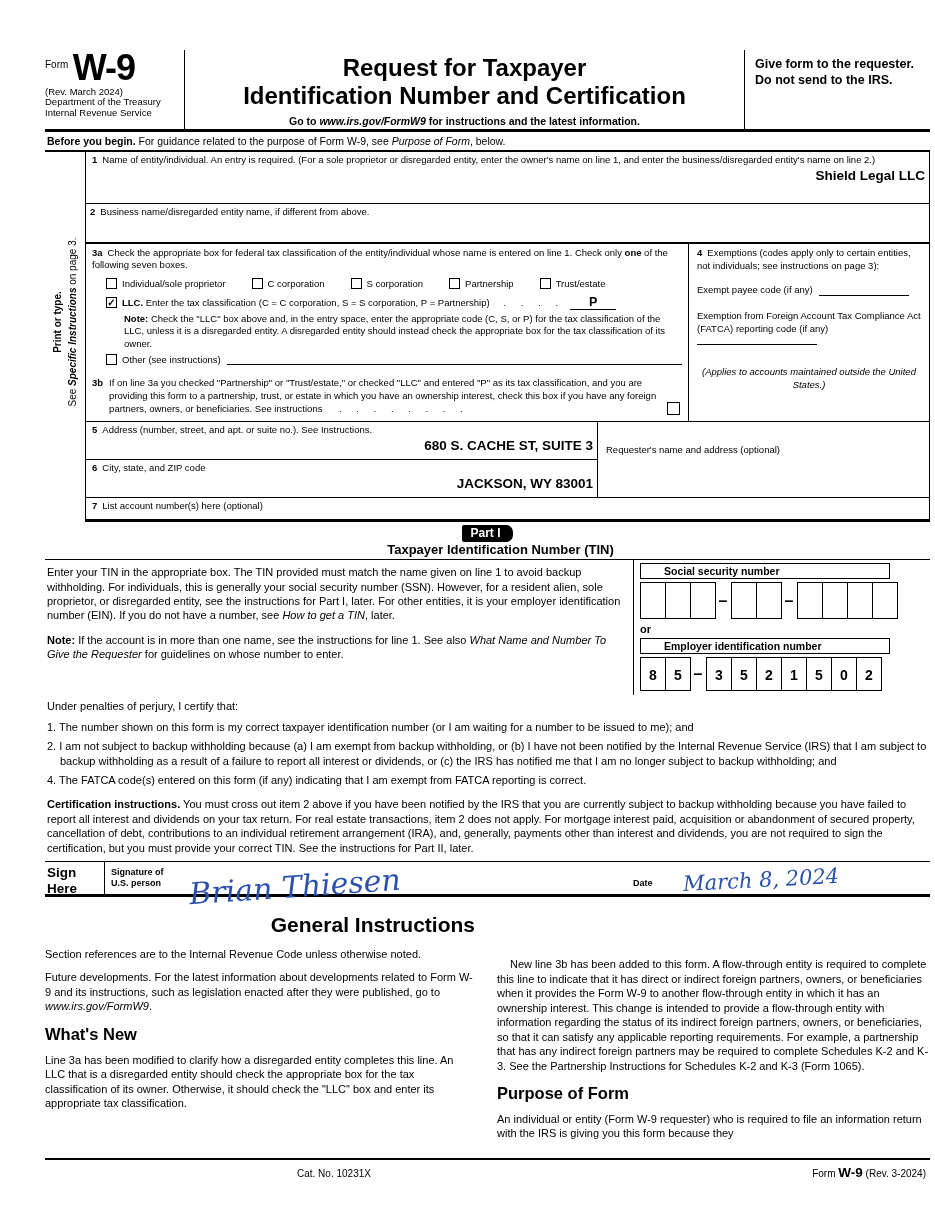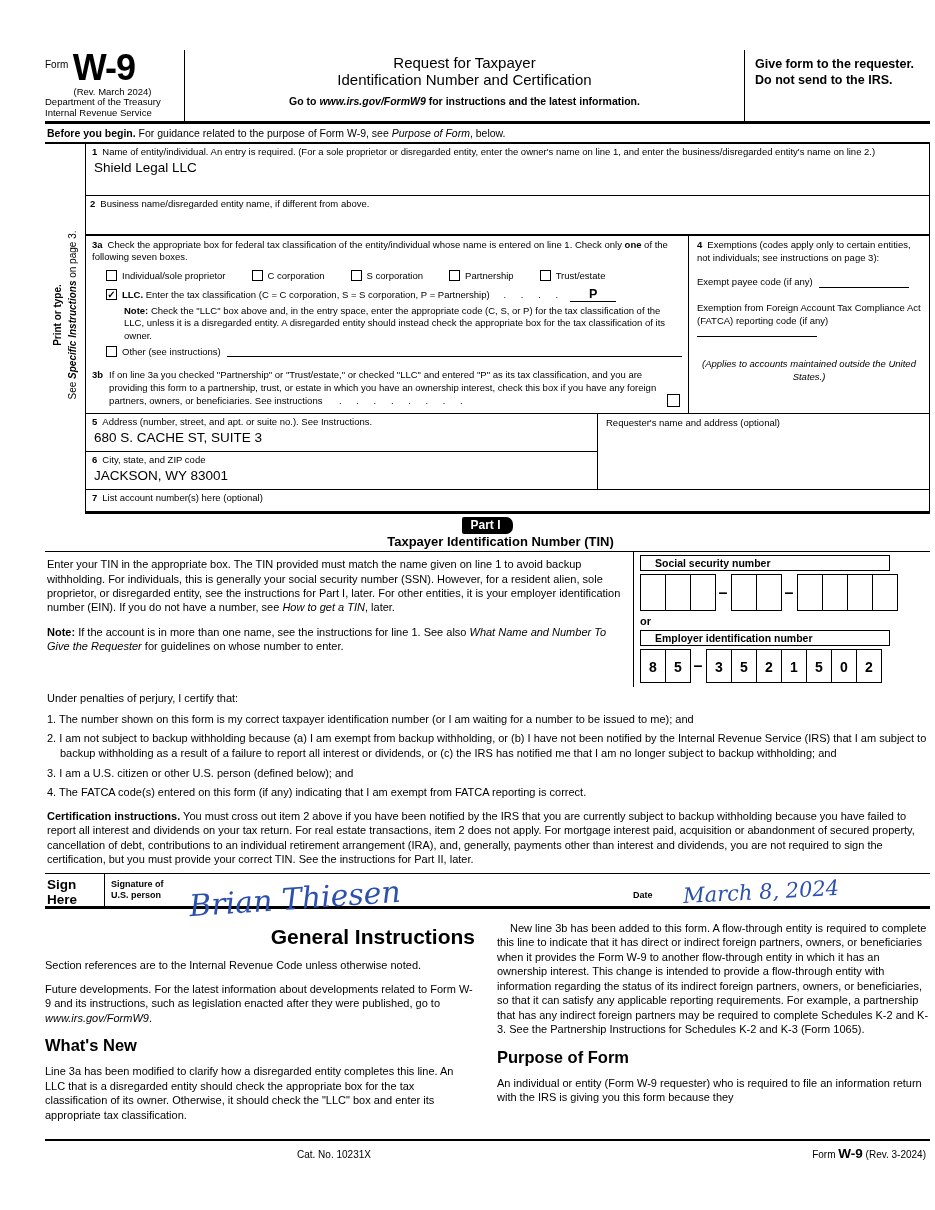--- a/index.html
+++ b/index.html
@@ -9,43 +9,43 @@
     position: relative; width: 935px; height: 1210px; background:#fff;
     margin: 0 auto; overflow: hidden; padding: 50px 5px 0 45px;
   }
   .content { width: 885px; }
 
   
   .hdr { display:grid; grid-template-columns: 140px 1fr 185px; border-bottom: 3px solid #000; }
   .hdr-left { border-right: 1.5px solid #000; padding: 2px 4px 2px 0; }
   .form-word { font-size: 10px; vertical-align: 12px; }
   .form-number-big { font-size: 36px; font-weight: bold; letter-spacing: -1px; line-height: 0.9; }
-  .hdr-rev { font-size: 9.5px; margin-top: 2px; text-align: center; }
+  .hdr-rev { font-size: 9.5px; margin-top: 2px; }
   .hdr-dept { font-size: 9.5px; line-height: 1.15; }
   .hdr-mid { text-align: center; border-right: 1.5px solid #000; padding: 4px 8px 2px 8px; }
-  .hdr-title { font-size: 15px; font-weight: normal; line-height: 1.15; }
+  .hdr-title { font-size: 24px; font-weight: bold; line-height: 1.15; }
   .hdr-goto { font-size: 10.5px; font-weight: bold; margin-top: 6px; }
   .hdr-goto .it { font-style: italic; }
   .hdr-right { padding: 6px 2px 2px 10px; font-size: 12.5px; font-weight: bold; line-height: 1.3; }
 
   
   .before { font-size: 10.5px; padding: 3px 2px; border-bottom: 2px solid #000; }
   .before b { font-weight: bold; }
   .before .it { font-style: italic; }
 
   
   .formbody { display: flex; }
   .v-strip { width: 40px; position: relative; flex: 0 0 40px; }
   .v-text { position: absolute; top: 46%; left: 50%; transform: translate(-50%,-50%) rotate(-90deg); white-space: nowrap; text-align: center; font-size: 10px; line-height: 1.5; }
   .v-text .l1 { font-weight: bold; }
   .v-text .bi { font-weight: bold; font-style: italic; }
   .fields { flex: 1; border-left: 1.5px solid #000; border-right: 1.5px solid #000; }
   .flabel { font-size: 9.5px; line-height: 1.25; }
   .flabel .num { font-weight: bold; padding-right: 5px; }
-  .fvalue { font-size: 13.5px; font-weight: normal; padding: 2px 0 1px 2px; }
+  .fvalue { font-size: 13.5px; font-weight: bold; padding: 2px 0 1px 2px; text-align: right; }
   .row1 { padding: 2px 4px 0 6px; border-bottom: 1.5px solid #000; min-height: 52px; }
   .row2 { padding: 2px 4px; border-bottom: 2.5px solid #000; min-height: 40px; }
   .row34 { display: flex; border-bottom: 1.5px solid #000; }
   .col3 { flex: 1; padding: 3px 6px 2px 6px; border-right: 1.5px solid #000; }
   .col4 { width: 240px; padding: 3px 8px; font-size: 9.5px; line-height: 1.3; }
   .cb { display: inline-block; width: 11px; height: 11px; border: 1.2px solid #000; vertical-align: -2px; margin-right: 5px; text-align: center; line-height: 10px; font-size: 10px; font-weight: bold; }
   .opt-row { display: flex; margin: 7px 0 6px 14px; font-size: 9.5px; }
   .opt { margin-right: 26px; white-space: nowrap; }
   .llc-row { margin-left: 14px; font-size: 9.5px; display: flex; align-items: baseline; }
   .llc-row b { font-weight: bold; }
@@ -59,35 +59,35 @@
   .cb-3b { width: 13px; height: 13px; flex: 0 0 13px; align-self: flex-end; margin-left: 4px; border: 1.2px solid #000; }
   .exempt-line { margin-top: 12px; display: flex; align-items: flex-end; }
   .exempt-line .fill-line { max-width: 90px; }
   .fatca { margin-top: 14px; }
   .fatca-underline { display: inline-block; width: 120px; border-bottom: 1px solid #000; height: 10px; }
   .applies { margin-top: 18px; font-style: italic; text-align: center; line-height: 1.35; }
   .row56 { display: flex; border-bottom: 1.5px solid #000; }
   .addr-col { width: 512px; border-right: 1.5px solid #000; flex: 0 0 512px; }
   .line5 { border-bottom: 1.5px solid #000; min-height: 38px; padding: 2px 4px 0 6px; }
   .line6 { min-height: 37px; padding: 2px 4px 0 6px; }
-  .req-col { flex: 1; padding: 3px 8px; font-size: 9.5px; }
+  .req-col { flex: 1; padding: 3px 8px; font-size: 9.5px; margin-top: 19px; }
   .row7 { min-height: 24px; padding: 2px 4px 0 6px; border-bottom: 3px solid #000; }
 
   
   .part-hdr { display: flex; align-items: center; padding: 2px 0; border-bottom: 1.5px solid #000; margin-top: 1px; flex-direction: column; }
   .part-tab { background: #000; color: #fff; font-weight: bold; font-size: 12px; padding: 1px 12px 2px 8px; border-radius: 2px 7px 7px 2px; }
   .part-title { font-weight: bold; font-size: 13px; margin-left: 26px; }
 
   
   .p1body { display: flex; }
   .tin-text { flex: 1; font-size: 11px; line-height: 1.3; padding: 5px 10px 6px 2px; }
   .tin-text p { margin-bottom: 10px; }
   .tin-text .it { font-style: italic; }
   .tin-boxes { width: 297px; flex: 0 0 297px; border-left: 1.5px solid #000; padding: 3px 2px 4px 6px; }
-  .tin-label-box { border: 1.5px solid #000; font-weight: bold; font-size: 10.5px; padding: 1px 14px; margin-bottom: 3px; width: 250px; }
+  .tin-label-box { border: 1.5px solid #000; font-weight: bold; font-size: 10.5px; padding: 1px 23px; margin-bottom: 3px; width: 250px; }
   .digit-row { display: flex; align-items: center; }
   .dbox { width: 26px; height: 37px; border: 1.2px solid #000; margin-right: -1px; text-align: center; line-height: 37px; font-weight: bold; font-size: 14px; background: #fff; }
   .dbox.short { height: 34px; line-height: 34px; }
   .dash { width: 16px; text-align: center; font-weight: bold; }
   .or-word { font-weight: bold; font-size: 11px; margin: 4px 0 3px 0; }
 
   
   .p2body { font-size: 11px; line-height: 1.32; padding: 4px 2px 0 2px; }
   .p2body p { margin-bottom: 6px; }
   .cert-item { padding-left: 13px; text-indent: -13px; margin-bottom: 5px; }
@@ -101,21 +101,21 @@
   .sig-area { flex: 1; position: relative; }
   .handwriting { font-family: "DejaVu Serif", serif; font-style: italic; color: #2b50ae; }
   .signature { position: absolute; left: 12px; bottom: -10px; font-size: 30px; transform: rotate(-4deg); white-space: nowrap; }
   .date-label { width: 42px; flex: 0 0 42px; font-size: 9px; font-weight: bold; padding-top: 16px; }
   .date-area { width: 255px; flex: 0 0 255px; position: relative; }
   .date-value { position: absolute; left: 8px; bottom: 2px; font-size: 21px; transform: rotate(-3deg); white-space: nowrap; }
 
   
   .gi { display: flex; gap: 22px; margin-top: 12px; font-size: 11px; line-height: 1.32; }
   .gi-left { width: 430px; flex: 0 0 430px; }
-  .gi-right { flex: 1; }
+  .gi-right { flex: 1; margin-top: 48px; }
   .gi h1 { font-size: 21px; font-weight: bold; margin: 2px 0 8px 0; text-align: right; }
   .gi h2 { font-size: 16.5px; font-weight: bold; margin: 10px 0 7px 0; }
   .gi p { margin-bottom: 9px; }
   .gi .lead { font-weight: normal; }
   .gi .it { font-style: italic; }
   .indent-first { text-indent: 13px; }
 
   
   .footer { border-top: 2px solid #000; margin-top: 8px; display: flex; align-items: baseline; font-size: 10px; padding-top: 5px; }
   .footer .cat { margin-left: 252px; }
@@ -285,21 +285,20 @@
           <span class="dbox short">0</span>
           <span class="dbox short">2</span>
         </div>
       </div>
     </div>
 
     <div class="p2body">
       <p>Under penalties of perjury, I certify that:</p>
       <div class="cert-item">1. The number shown on this form is my correct taxpayer identification number (or I am waiting for a number to be issued to me); and</div>
       <div class="cert-item">2. I am not subject to backup withholding because (a) I am exempt from backup withholding, or (b) I have not been notified by the Internal Revenue Service (IRS) that I am subject to backup withholding as a result of a failure to report all interest or dividends, or (c) the IRS has notified me that I am no longer subject to backup withholding; and</div>
-      <div class="cert-item">3. I am a U.S. citizen or other U.S. person (defined below); and</div>
       <div class="cert-item">4. The FATCA code(s) entered on this form (if any) indicating that I am exempt from FATCA reporting is correct.</div>
       <p class="cert-instr">
         <b>Certification instructions.</b><span> You must cross out item 2 above if you have been notified by the IRS that you are currently subject to backup withholding because you have failed to report all interest and dividends on your tax return. For real estate transactions, item 2 does not apply. For mortgage interest paid, acquisition or abandonment of secured property, cancellation of debt, contributions to an individual retirement arrangement (IRA), and, generally, payments other than interest and dividends, you are not required to sign the certification, but you must provide your correct TIN. See the instructions for Part II, later.</span>
       </p>
     </div>
 
     <div class="sign-row">
       <div class="sign-here">
         <div>Sign</div>
         <div>Here</div>

